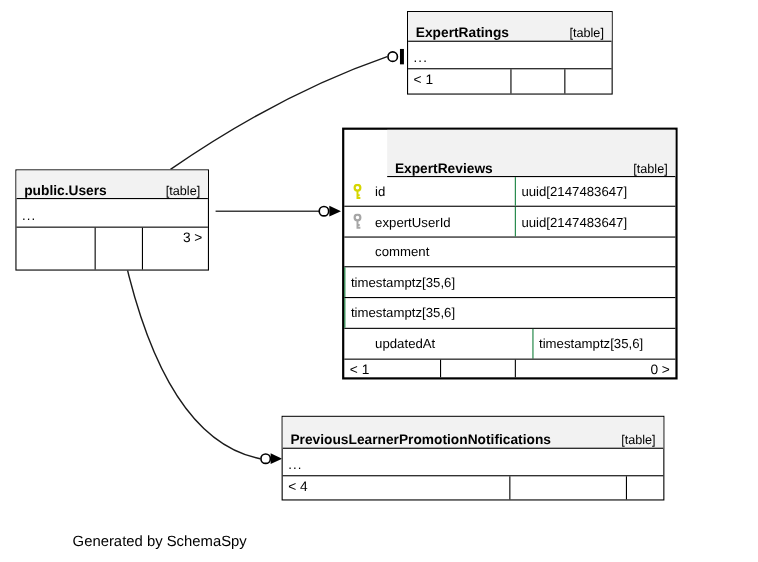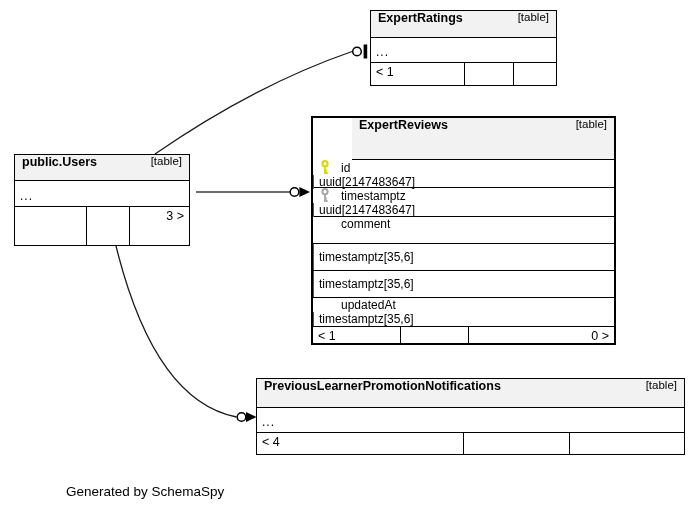--- a/index.html
+++ b/index.html
@@ -3,37 +3,37 @@
 <meta charset="utf-8">
 <style>
   html,body{margin:0;padding:0;background:#fff;}
   .canvas{position:relative;width:689px;height:511px;background:#fff;overflow:hidden;
           font-family:"Liberation Sans","DejaVu Sans",sans-serif;color:#000;}
   .connector-layer{position:absolute;left:0;top:0;width:689px;height:511px;z-index:1;}
 
   .db-table{position:absolute;z-index:2;background:#fff;border:1.6px solid #000;
             box-sizing:border-box;font-size:12px;}
   .db-table.thick{border-width:2.5px;}
-  .db-header{display:flex;justify-content:space-between;align-items:flex-start;
+  .db-header{display:flex;justify-content:space-between;align-items:flex-end;
              background:var(--header-fill,#f2f2f2);border-bottom:1.5px solid #000;
              padding:0 7px;box-sizing:border-box;}
   .db-title{font-weight:bold;font-size:12.5px;white-space:nowrap;}
   .db-tag{font-size:11.5px;margin-left:10px;white-space:nowrap;}
   .db-ellipsis{display:flex;align-items:flex-end;padding:0 5px 3px 5px;box-sizing:border-box;
                font-size:12px;letter-spacing:1px;}
   .db-footer{display:flex;border-top:1.4px solid #000;box-sizing:border-box;flex:1;}
   .db-footer .cell{box-sizing:border-box;padding:2px 5px 0 5px;font-size:12.5px;overflow:hidden;}
   .db-footer .cell + .cell{border-left:1.4px solid #000;}
   .db-footer .cell.right{text-align:right;}
   .db-footer .cell.fill{flex:1;}
   .v-stack{display:flex;flex-direction:column;height:100%;}
 
   
   .er-row{display:flex;height:28.2px;box-sizing:border-box;border-bottom:1px solid #000;
-          align-items:stretch;flex-direction:column;}
+          align-items:stretch;}
   .er-name{width:155px;display:flex;align-items:center;box-sizing:border-box;padding-left:7px;}
   .er-icon-slot{width:21px;display:flex;align-items:center;justify-content:flex-start;}
   .er-type{flex:1;border-left:1px solid #15803d;display:flex;align-items:center;
            padding-left:5px;box-sizing:border-box;font-size:12px;}
 
   .generated-note{position:absolute;left:18px;top:484px;font-size:13.5px;z-index:2;margin-left:48px;}
 </style>
 </head>
 <body>
 
@@ -111,57 +111,57 @@
       </div>
 
       <div class="er-row">
         <div class="er-name">
           <span class="er-icon-slot">
             <svg width="10" height="15" viewBox="0 0 10 15">
               <circle cx="5" cy="3.7" r="2.6" fill="none" stroke="var(--foreign-key)" stroke-width="2"></circle>
               <path d="M5 6.3 V14 M5 13 H7.6 M5 10.6 H7" fill="none" stroke="var(--foreign-key)" stroke-width="1.8"></path>
             </svg>
           </span>
-          <span>timestamptz</span>
+          <span>expertUserId</span>
         </div>
         <div class="er-type">uuid[2147483647]</div>
       </div>
 
       <div class="er-row">
         <div class="er-name">
           <span class="er-icon-slot"></span>
           <span>comment</span>
         </div>
       </div>
 
       <div class="er-row">
         <div class="er-type">timestamptz[35,6]</div>
       </div>
 
       <div class="er-row">
         <div class="er-type">timestamptz[35,6]</div>
       </div>
 
-      <div class="er-row" style="border-bottom:none;">
+      <div class="er-row" style="border-bottom:none;gap:16px;">
         <div class="er-name">
           <span class="er-icon-slot"></span>
           <span>updatedAt</span>
         </div>
         <div class="er-type">timestamptz[35,6]</div>
       </div>
 
       <div class="db-footer">
         <div class="cell" style="width:87px;">&lt; 1</div>
         <div class="cell" style="width:68px;"></div>
         <div class="cell fill right">0 &gt;</div>
       </div>
     </div>
   </div>
 
-  <div class="db-table" style="left:256px;top:378px;width:429px;height:77px;">
+  <div class="db-table" style="left:256px;top:378px;width:348px;height:77px;">
     <div class="v-stack">
       <div class="db-header" style="height:29px;">
         <span class="db-title">PreviousLearnerPromotionNotifications</span>
         <span class="db-tag">[table]</span>
       </div>
       <div class="db-ellipsis" style="height:24px;">...</div>
       <div class="db-footer">
         <div class="cell" style="width:206px;">&lt; 4</div>
         <div class="cell" style="width:106px;"></div>
         <div class="cell fill right"></div>

